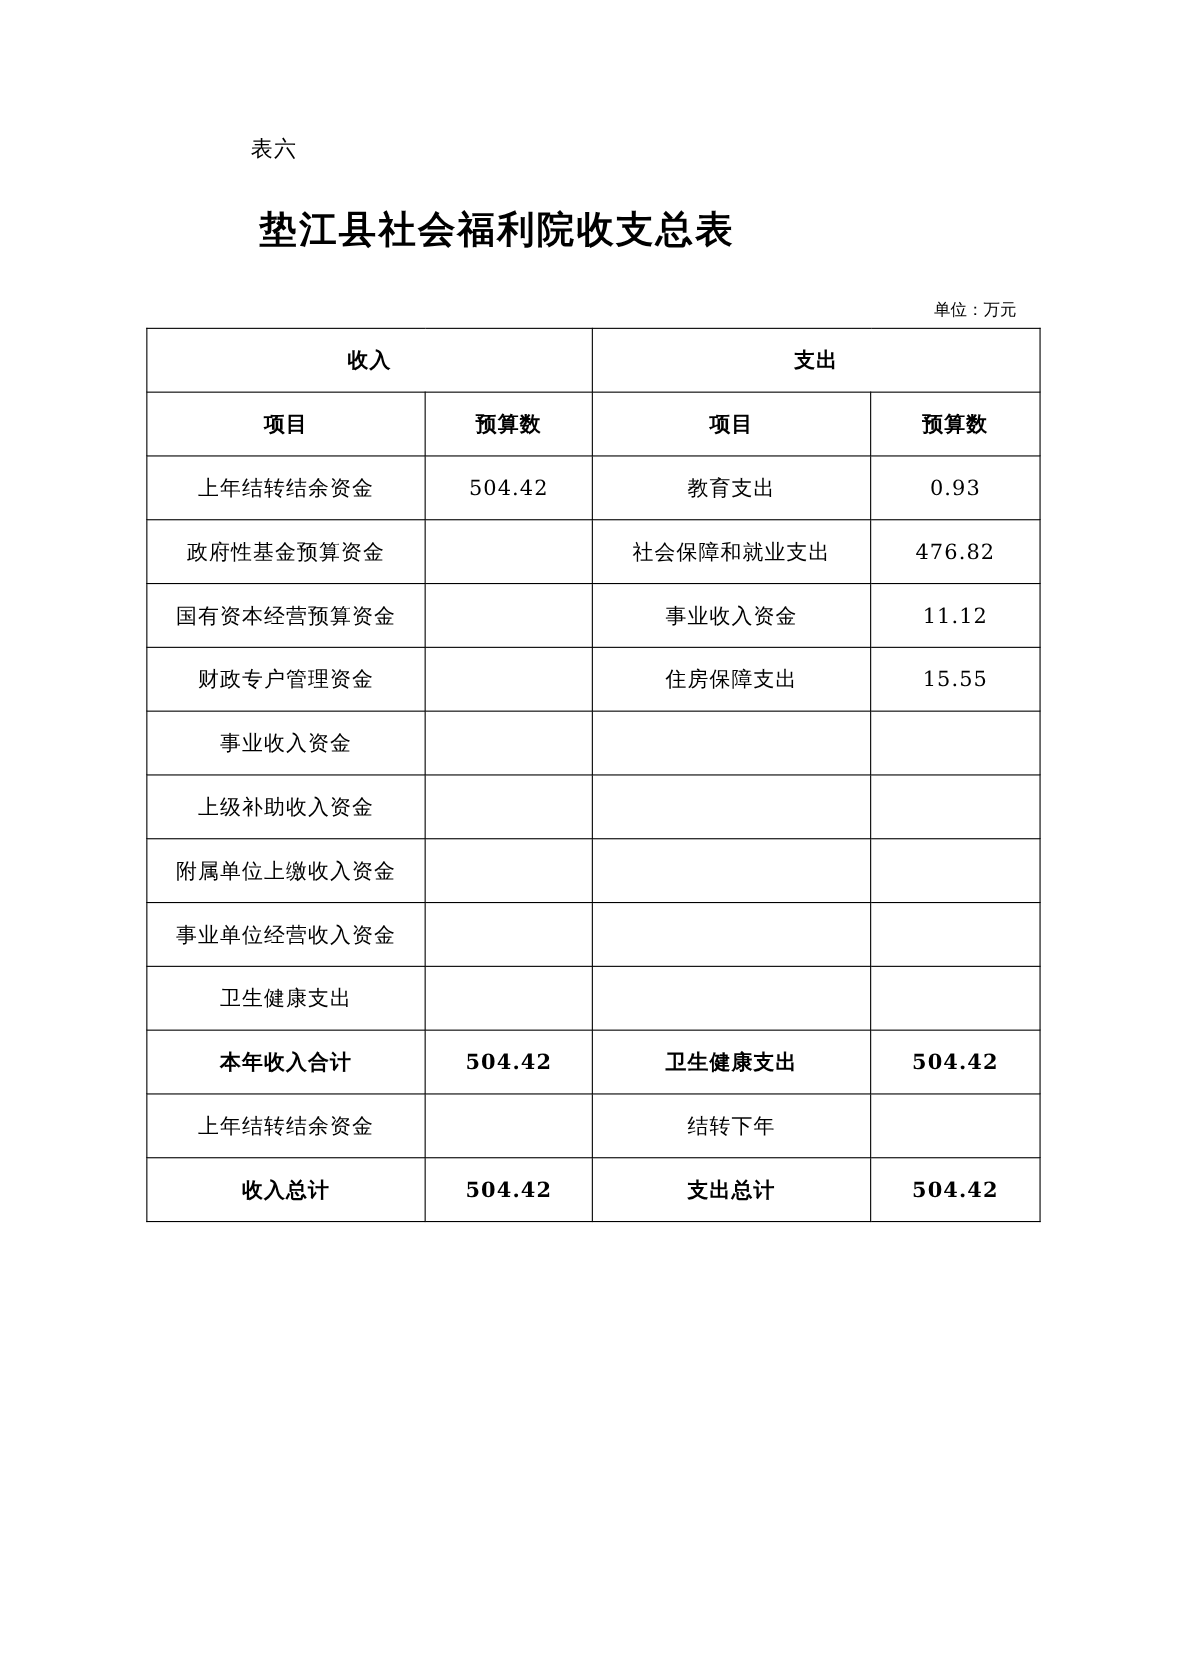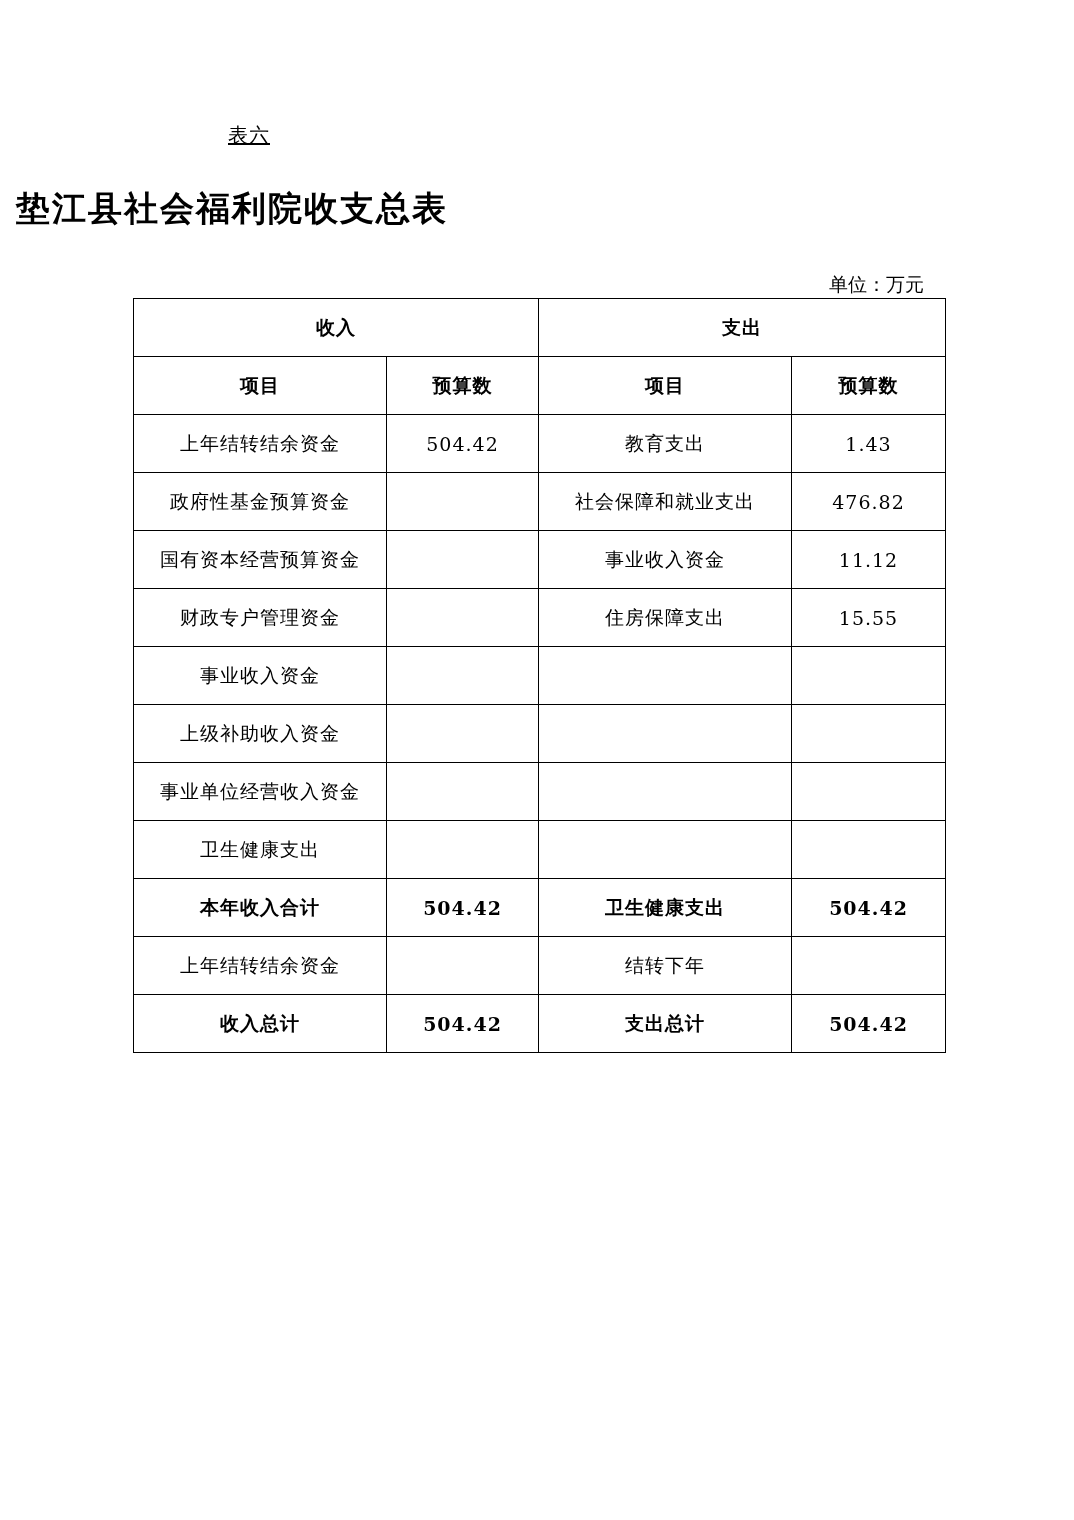--- a/index.html
+++ b/index.html
@@ -21,38 +21,37 @@
     height: 1520px;
     box-sizing: border-box;
   }
   .sheet-label {
     position: absolute;
     top: 122px;
     left: 228px;
     font-size: 20px;
     letter-spacing: 1px;
     font-family: "DejaVu Serif", "Liberation Serif", serif;
-    text-decoration: underline;
   }
   .doc-title {
     position: absolute;
     top: 186px;
-    left: 16px;
+    left: 0;
     width: 904px;
-    text-align: left;
+    text-align: center;
     font-size: 34px;
     font-weight: bold;
     letter-spacing: 2px;
     font-family: "DejaVu Serif", "Liberation Serif", serif;
   }
   .unit-note {
     position: absolute;
     top: 272px;
     right: 150px;
-    font-size: 19px;
+    font-size: 15px;
     font-family: "DejaVu Serif", "Liberation Serif", serif;
   }
   table.budget {
     position: absolute;
     top: 298px;
     left: 133px;
     width: 812px;
     border-collapse: collapse;
     table-layout: fixed;
   }
@@ -130,21 +129,21 @@
         <td class="col-head">项目</td>
         <td class="col-head">预算数</td>
         <td class="col-head">项目</td>
         <td class="col-head">预算数</td>
       </tr>
 
       <tr>
         <td>上年结转结余资金</td>
         <td class="num">504.42</td>
         <td>教育支出</td>
-        <td class="num">1.43</td>
+        <td class="num">0.93</td>
       </tr>
       <tr>
         <td>政府性基金预算资金</td>
         <td class="num"></td>
         <td>社会保障和就业支出</td>
         <td class="num">476.82</td>
       </tr>
       <tr>
         <td>国有资本经营预算资金</td>
         <td class="num"></td>
@@ -158,20 +157,26 @@
         <td class="num">15.55</td>
       </tr>
       <tr>
         <td>事业收入资金</td>
         <td class="num"></td>
         <td></td>
         <td class="num"></td>
       </tr>
       <tr>
         <td>上级补助收入资金</td>
+        <td class="num"></td>
+        <td></td>
+        <td class="num"></td>
+      </tr>
+      <tr>
+        <td>附属单位上缴收入资金</td>
         <td class="num"></td>
         <td></td>
         <td class="num"></td>
       </tr>
       <tr>
         <td>事业单位经营收入资金</td>
         <td class="num"></td>
         <td></td>
         <td class="num"></td>
       </tr>

